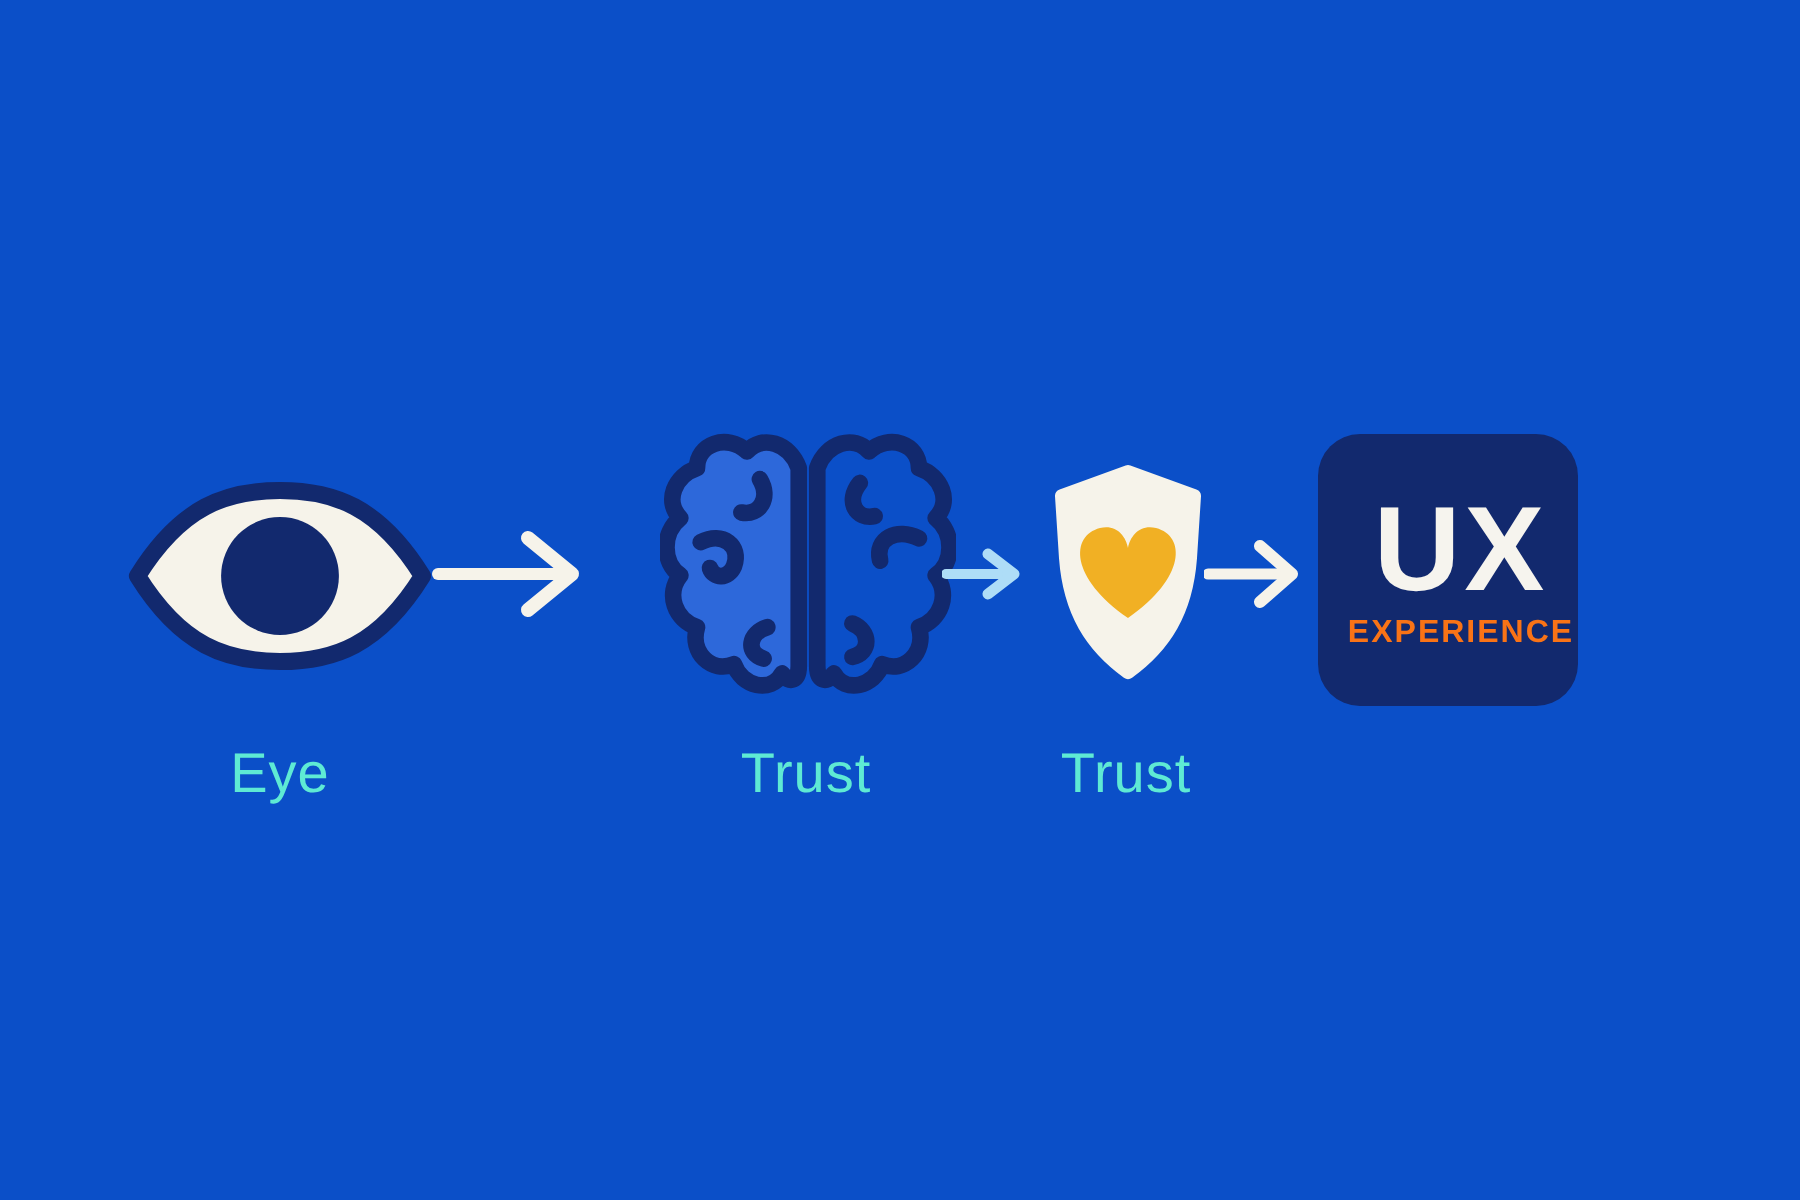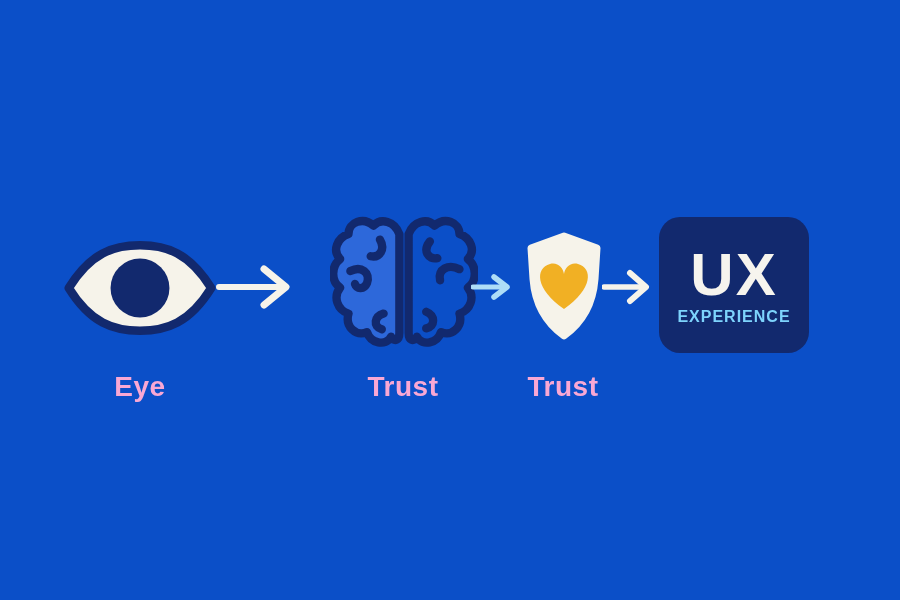--- a/index.html
+++ b/index.html
@@ -4,33 +4,33 @@
 <style>
   html,body{margin:0;padding:0;background:#0B4FC8;}
   .canvas{
     position:relative;width:900px;height:600px;overflow:hidden;
     background:#0B4FC8;
     font-family:"Liberation Sans", sans-serif;
   }
   .abs{position:absolute;}
   .step-label{
     position:absolute;top:372px;width:140px;
-    text-align:center;color:#f9a8d4;font-size:28px;font-weight:700;
+    text-align:center;color:#5eead4;font-size:28px;font-weight:400;
     letter-spacing:0.5px;line-height:1.1;
   }
   .ux-box{
-    position:absolute;left:659px;top:217px;width:150px;height:136px;
+    position:absolute;left:659px;top:217px;width:117px;height:136px;
     background:#12296E;border-radius:21px;
-    display:flex;flex-direction:column;align-items:center;justify-content:center;
+    display:flex;flex-direction:column;align-items:center;justify-content:center;padding-left:13px;
   }
   .ux-title{
     color:#F6F4EE;font-size:60px;font-weight:700;letter-spacing:2px;line-height:1;
   }
   .ux-subtitle{
-    color:#7dd3fc;font-size:16px;font-weight:700;letter-spacing:1px;margin-top:4px;line-height:1;
+    color:#f97316;font-size:16px;font-weight:700;letter-spacing:1px;margin-top:4px;line-height:1;
   }
 </style>
 </head>
 <body>
 
 <div class="canvas">
 
   <svg class="abs" style="left:64px;top:240px;" width="152" height="96" viewBox="0 0 160 100">
     <path d="M5,50 C28,13 52,5 80,5 C108,5 132,13 155,50 C132,87 108,95 80,95 C52,95 28,87 5,50 Z" fill="#F6F3EA" stroke="#12296E" stroke-width="9" stroke-linejoin="round"></path>
     <circle cx="80" cy="50" r="31" fill="#12296E"></circle>

